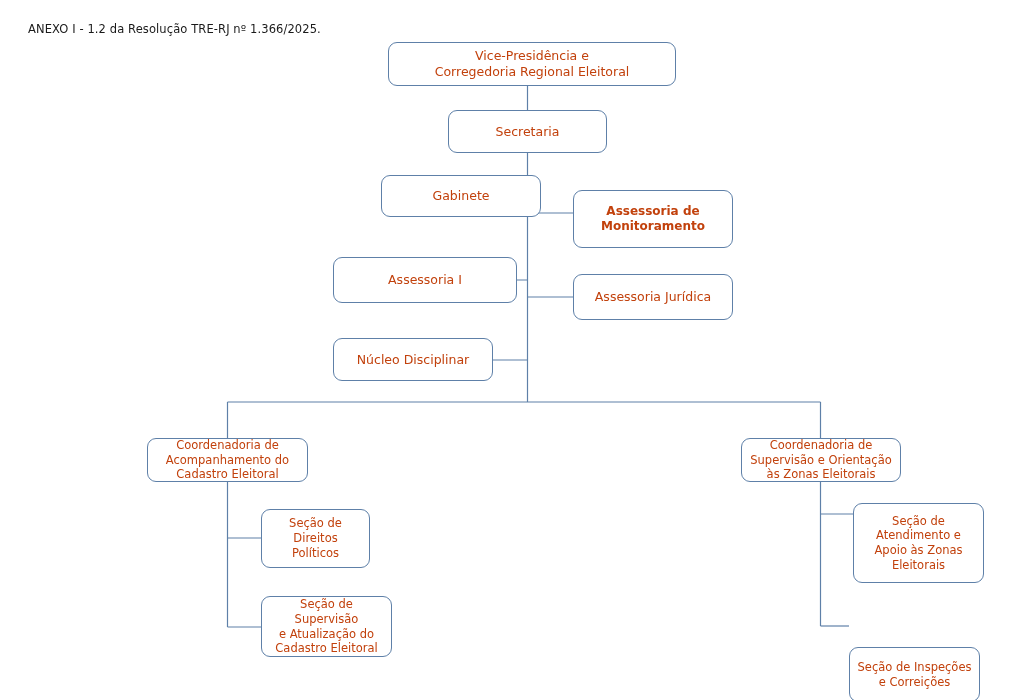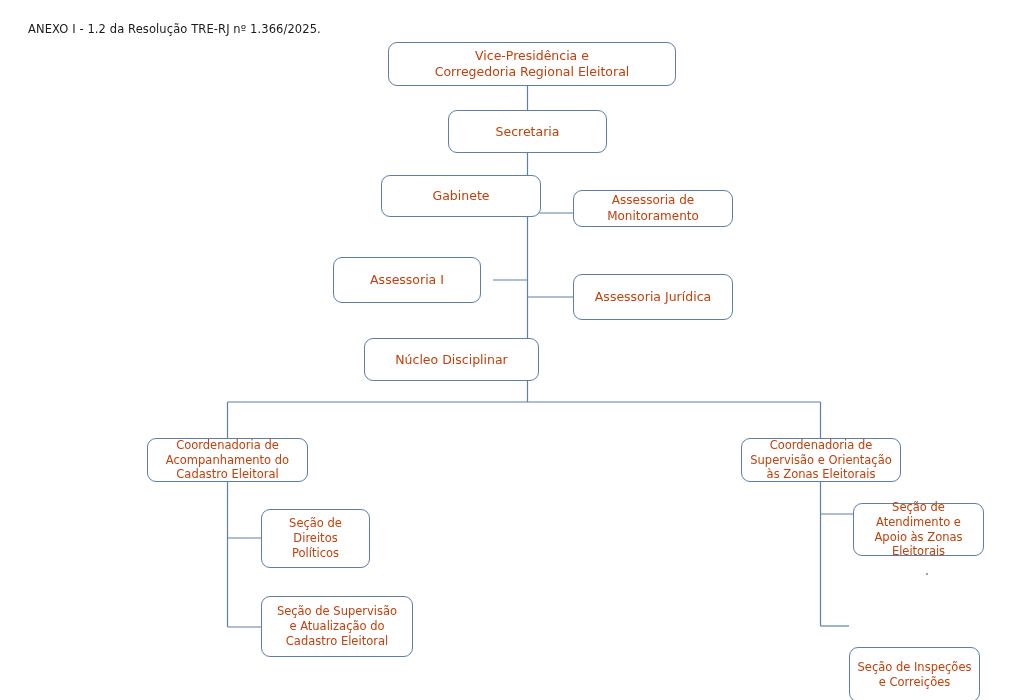--- a/index.html
+++ b/index.html
@@ -51,29 +51,29 @@
     color: #c2410c;
     z-index: 2;
   }
   .node .lbl {
     display: block;
     white-space: pre-line;
   }
   .n-root   { left: 388px; top: 42px;  width: 288px; height: 44px; font-size: 12.5px; }
   .n-sec    { left: 448px; top: 110px; width: 159px; height: 43px; font-size: 12.5px; }
   .n-gab    { left: 333px; top: 175px; width: 160px; height: 42px; font-size: 12.5px; margin-left: 48px; }
-  .n-mon    { left: 573px; top: 190px; width: 160px; height: 37px; font-size: 12px;  }
-  .n-ass1   { left: 333px; top: 257px; width: 148px; height: 46px; font-size: 12.5px; }
+  .n-mon    { left: 573px; top: 190px; width: 160px; height: 58px; font-size: 12px; font-weight: bold;  }
+  .n-ass1   { left: 333px; top: 257px; width: 184px; height: 46px; font-size: 12.5px; }
   .n-jur    { left: 573px; top: 274px; width: 160px; height: 46px; font-size: 12.5px; text-align: center; }
-  .n-nuc    { left: 333px; top: 338px; width: 175px; height: 43px; font-size: 12.5px; margin-left: 31px; }
+  .n-nuc    { left: 333px; top: 338px; width: 160px; height: 43px; font-size: 12.5px; }
   .n-coord1 { left: 147px; top: 438px; width: 161px; height: 44px; font-size: 11.5px; }
   .n-coord2 { left: 741px; top: 438px; width: 160px; height: 44px; font-size: 11.5px; }
   .n-dir    { left: 261px; top: 509px; width: 109px; height: 59px; font-size: 11.5px; }
-  .n-supatu { left: 261px; top: 596px; width: 152px; height: 61px; font-size: 11.5px; }
-  .n-atend  { left: 853px; top: 503px; width: 131px; height: 53px; font-size: 11.5px; }
+  .n-supatu { left: 261px; top: 596px; width: 131px; height: 61px; font-size: 11.5px; }
+  .n-atend  { left: 853px; top: 503px; width: 131px; height: 80px; font-size: 11.5px; }
   .n-insp   { left: 849px; top: 602px; width: 131px; height: 55px; font-size: 11.5px; margin-top: 45px; }
   .speck {
     position: absolute;
     left: 926px;
     top: 573px;
     width: 2px;
     height: 2px;
     background: #9aa4ad;
   }
 </style>

